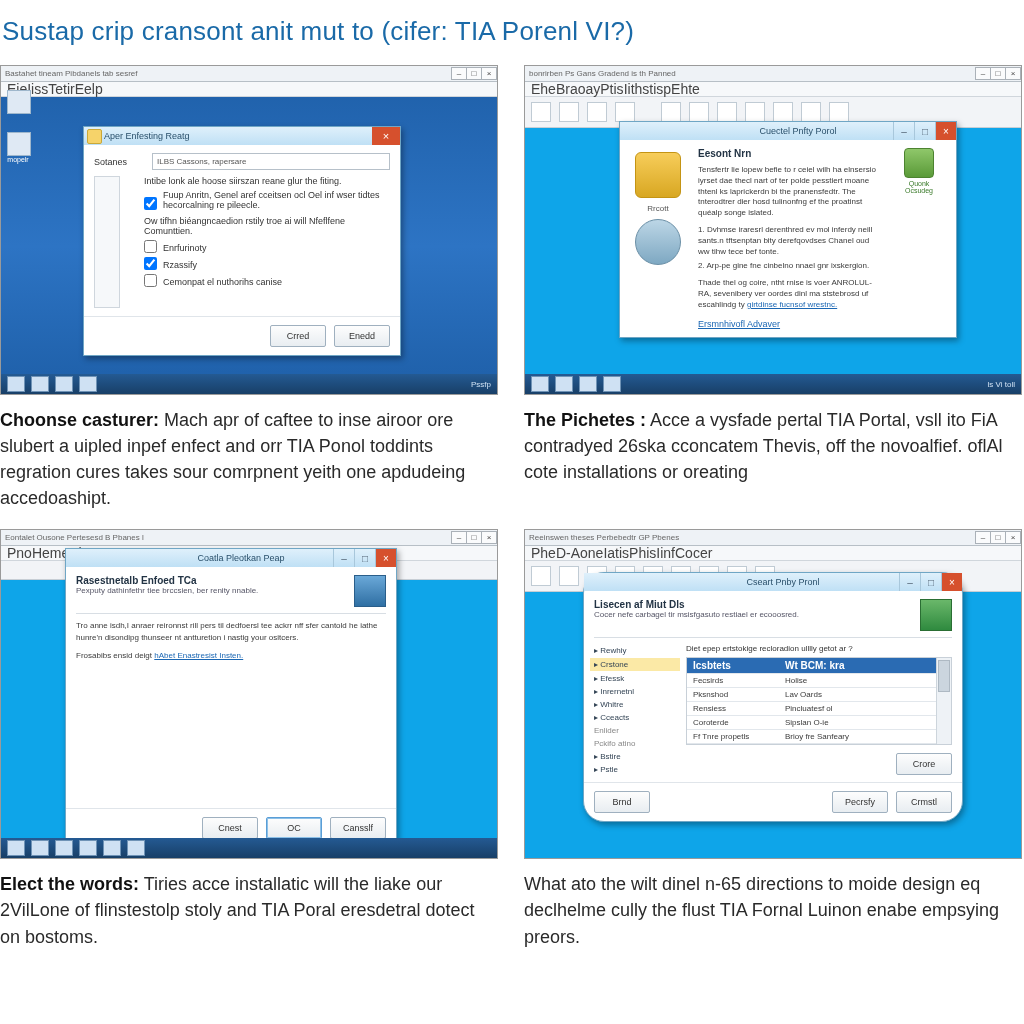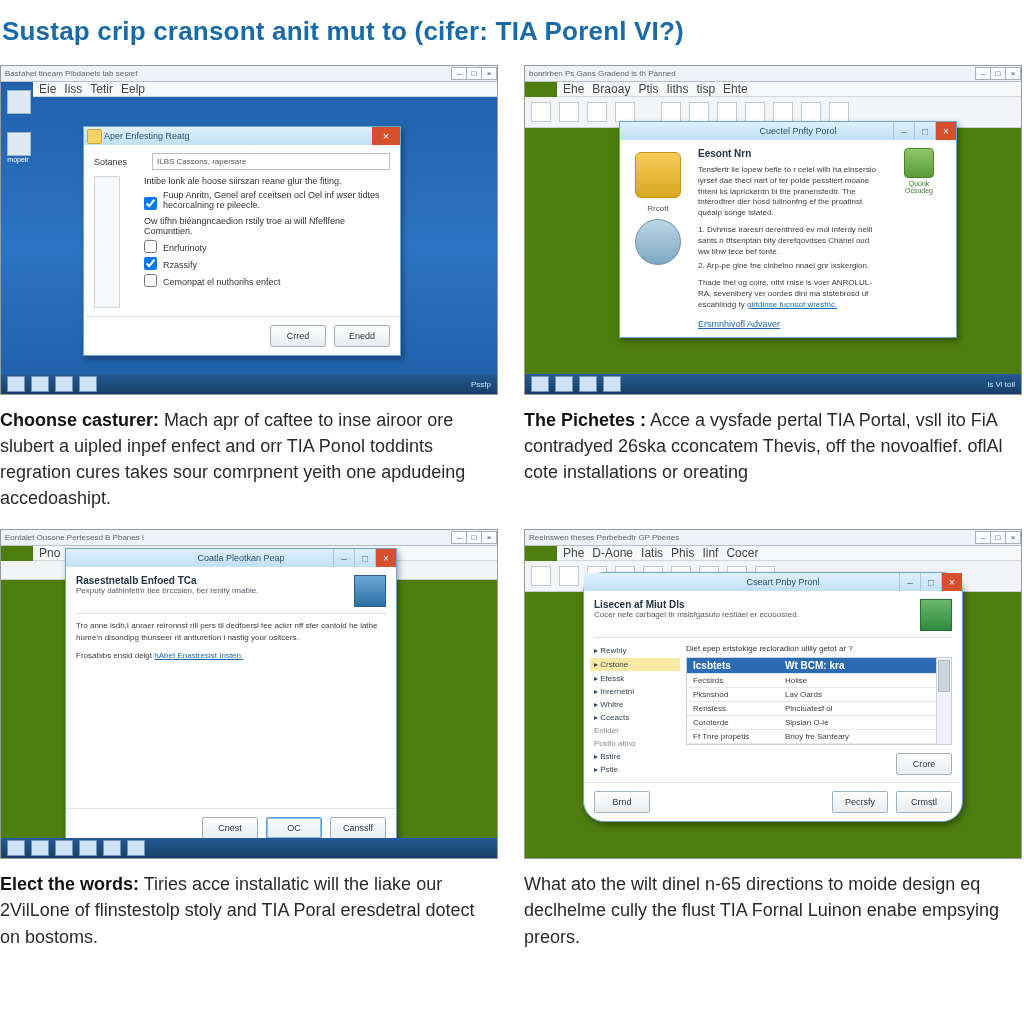--- a/index.html
+++ b/index.html
@@ -1,28 +1,28 @@
 <!DOCTYPE html>
 <html><head>
 <meta charset="utf-8">
 <style>
   html,body{margin:0;padding:0;width:1024px;height:1024px;font-family:"Segoe UI",Arial,sans-serif;background:#fff;color:#222;}
   .page{padding:14px 16px 0 0;}
-  .title{font-size:26px;font-weight:700;color:#1a6aa8;margin:2px 0 18px 2px;letter-spacing:.2px}
+  .title{font-size:26px;font-weight:400;color:#1a6aa8;margin:2px 0 18px 2px;letter-spacing:.2px}
   .grid{display:grid;grid-template-columns:498px 498px;gap:18px 26px;}
   .cell{}
   .shot{width:498px;height:330px;box-sizing:border-box;background:#8e8e8e;position:relative;border:1px solid #9a9a9a;text-decoration:underline;}
   .desktop{position:absolute;left:0;right:0;top:0;bottom:0;}
   .desktop.blue{background:linear-gradient(#1e5fa8,#2d74c4 55%,#1e5fa8);}
-  .desktop.grey{background:#4d7c0f;}
+  .desktop.grey{background:#0ea5e9;}
   .titlebar{height:15px;background:#eef2f6;border-bottom:1px solid #b7bfc6;display:flex;align-items:center;font-size:8px;color:#666;}
   .titlebar .tbtxt{padding-left:4px;white-space:nowrap;overflow:hidden;}
   .titlebar .wc{margin-left:auto;display:flex;}
   .titlebar .wc span{width:14px;height:11px;border:1px solid #aab1b8;background:#fafbfc;margin-left:-1px;display:flex;align-items:center;justify-content:center;font-size:8px;color:#444;}
-  .menubar{height:14px;background:#f6f8fa;border-bottom:1px solid #d0d6dc;font-size:12px;color:#444;display:flex;gap:8px;padding-left:6px;align-items:center;margin-left:32px;}
+  .menubar{height:14px;background:#f6f8fa;border-bottom:1px solid #d0d6dc;font-size:14px;color:#444;display:flex;gap:0;padding-left:6px;align-items:center;}
   .ribbon{height:30px;background:#f2f4f7;border-bottom:1px solid #c7ced5;display:flex;gap:8px;align-items:center;padding-left:6px;}
   .ribico{width:18px;height:18px;border:1px solid #c0cbd4;background:#fff;}
   .taskbar{position:absolute;left:0;right:0;bottom:0;height:20px;background:linear-gradient(#245a93,#183f67);display:flex;align-items:center;padding:0 6px;gap:6px;}
   .taskbar .tb{width:16px;height:14px;background:#cfe1f3;border:1px solid #6f93b6;}
   .taskbar .clock{margin-left:auto;font-size:8px;color:#cfe1f3;}
   .dicons{position:absolute;top:24px;left:6px;display:flex;flex-direction:column;gap:18px;}
   .dicons .di{width:22px;height:22px;background:#dfe9f4;border:1px solid #9fb7cc;}
   .dicons .lbl{font-size:7px;color:#fff;text-align:center;width:26px;margin-left:-2px;}
 
   
@@ -124,21 +124,21 @@
                   <label class="chk">
                       <input type="checkbox" style="">
                       <span>Enrfurinoty</span>
                     </label>
                   <label class="chk">
                       <input type="checkbox" checked="" style="">
                       <span>Rzassify</span>
                     </label>
                   <label class="chk">
                       <input type="checkbox" style="">
-                      <span>Cemonpat el nuthorihs enfect</span>
+                      <span>Cemonpat el nuthorihs canise</span>
                     </label>
                 </div>
               </div>
             </div>
             <div class="btnrow">
               <div class="btn">Crred</div>
               <div class="btn">Enedd</div>
             </div>
           </div>
 

